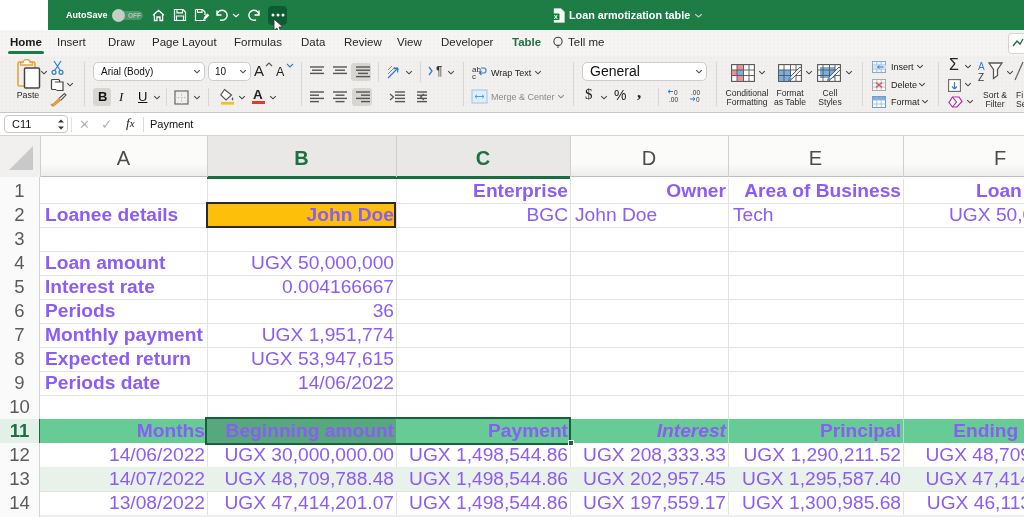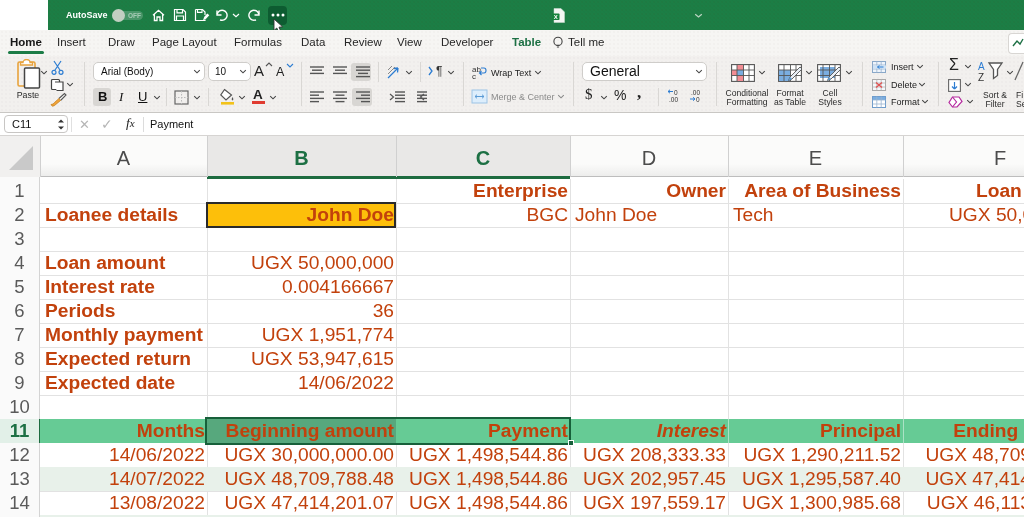--- a/index.html
+++ b/index.html
@@ -1,19 +1,19 @@
 <!DOCTYPE html>
 <html><head>
 <meta charset="utf-8">
 <style>
 html,body{margin:0;padding:0;width:1024px;height:517px;overflow:hidden;}
 body{font-family:"Liberation Sans",sans-serif;position:relative;background:#fff;}
 .abs{position:absolute;}
 svg{display:block;}
-.cell{position:absolute;height:24px;line-height:24px;font-size:19.2px;color:#c2410c;white-space:nowrap;}
+.cell{position:absolute;height:24px;line-height:24px;font-size:19.2px;color:#8b5cf6;white-space:nowrap;}
 .r{text-align:right;padding-right:2px;box-sizing:border-box;}
 .l{text-align:left;padding-left:5px;box-sizing:border-box;}
 .b{font-weight:bold;}
 .colh{position:absolute;top:0;height:41px;line-height:45px;text-align:center;font-size:20px;color:#4c4c4c;}
 .rowh{position:absolute;left:0;width:39px;text-align:center;font-size:18.5px;color:#5a5a5a;height:24px;line--height:24px;line-height:24px;}
 .vgrid{position:absolute;width:1px;background:#e2e2e2;}
 .sep{position:absolute;width:1px;background:#d9d7d4;top:62px;height:44px;}
 .rlab{position:absolute;font-size:8.6px;color:#2b2b2b;text-align:center;line-height:9px;}
 .boxw{position:absolute;background:#fff;border:1px solid #cfcdca;border-radius:5px;box-sizing:border-box;}
 </style>
@@ -65,20 +65,21 @@
 
   <svg class="abs" style="left:224px;top:18px;" width="13" height="16" viewBox="0 0 13 16">
       <path d="M2 1 L2 12.5 L4.8 10 L6.6 14.2 L8.8 13.2 L7 9.2 L10.6 8.8 Z" fill="#fff" stroke="#333" stroke-width="0.9"></path>
     </svg>
 
   <svg class="abs" style="left:504px;top:8px;" width="13" height="15" viewBox="0 0 13 15">
       <path d="M2 0.5 H9 L12.5 4 V14.5 H2 Z" fill="#f3f6f3" stroke="#cfdcd1" stroke-width="0.5"></path>
       <rect x="0" y="5.5" width="7.5" height="6.5" rx="0.8" fill="#15823c"></rect>
       <text x="3.8" y="10.9" font-size="6" font-weight="bold" fill="#fff" text-anchor="middle" font-family="Liberation Sans">X</text>
     </svg>
+  <div class="abs" style="left:521px;top:0;height:30px;line-height:30px;color:#fff;font-weight:bold;font-size:10.8px;">Loan armotization table</div>
   <svg class="abs" style="left:646px;top:13px;" width="9" height="6" viewBox="0 0 9 6">
       <path d="M1.2 1.2 l3.3 2.8 3.3-2.8" fill="none" stroke="#bcd4c2" stroke-width="1.2"></path>
     </svg>
 </div>
 
 <div class="abs" id="tabs" style="left:0;top:30px;width:1024px;height:26px;background:#f6f5f3;
 background-image:radial-gradient(rgba(120,110,100,0.05) 0.6px,transparent 0.9px);background-size:4px 4px;">
   <div class="abs" style="left:10px;top:0;height:25px;line-height:25px;font-size:11.5px;font-weight:bold;color:#171717;">Home</div>
   <div class="abs" style="left:8px;top:21px;width:36px;height:3px;background:#1c7c47;border-radius:2px;"></div>
   <div class="abs" style="left:57px;top:0;height:25px;line-height:25px;font-size:11.5px;color:#262626;">Insert</div>
@@ -494,21 +495,21 @@
   <div class="cell l b" style="left:40px;top:115px;width:167px;">Loan amount</div>
   <div class="cell r" style="left:207px;top:115px;width:189px;">UGX 50,000,000</div>
   <div class="cell l b" style="left:40px;top:139px;width:167px;">Interest rate</div>
   <div class="cell r" style="left:207px;top:139px;width:189px;">0.004166667</div>
   <div class="cell l b" style="left:40px;top:163px;width:167px;">Periods</div>
   <div class="cell r" style="left:207px;top:163px;width:189px;">36</div>
   <div class="cell l b" style="left:40px;top:187px;width:167px;">Monthly payment</div>
   <div class="cell r" style="left:207px;top:187px;width:189px;">UGX 1,951,774</div>
   <div class="cell l b" style="left:40px;top:211px;width:167px;">Expected return</div>
   <div class="cell r" style="left:207px;top:211px;width:189px;">UGX 53,947,615</div>
-  <div class="cell l b" style="left:40px;top:235px;width:167px;">Expected date</div>
+  <div class="cell l b" style="left:40px;top:235px;width:167px;">Periods date</div>
   <div class="cell r" style="left:207px;top:235px;width:189px;">14/06/2022</div>
   <div class="cell r b" style="left:40px;top:283px;width:167px;">Months</div>
   <div class="cell r b" style="left:207px;top:283px;width:189px;">Beginning amount</div>
   <div class="cell r b" style="left:396px;top:283px;width:174px;">Payment</div>
   <div class="cell r b" style="left:570px;top:283px;width:158px;font-style:italic;">Interest</div>
   <div class="cell r b" style="left:728px;top:283px;width:175px;">Principal</div>
   <div class="cell r b" style="left:903px;top:283px;width:194px;">Ending balance</div>
   <div class="cell r" style="left:40px;top:307px;width:167px;">14/06/2022</div>
   <div class="cell r" style="left:207px;top:307px;width:189px;">UGX 30,000,000.00</div>
   <div class="cell r" style="left:396px;top:307px;width:174px;">UGX 1,498,544.86</div>

